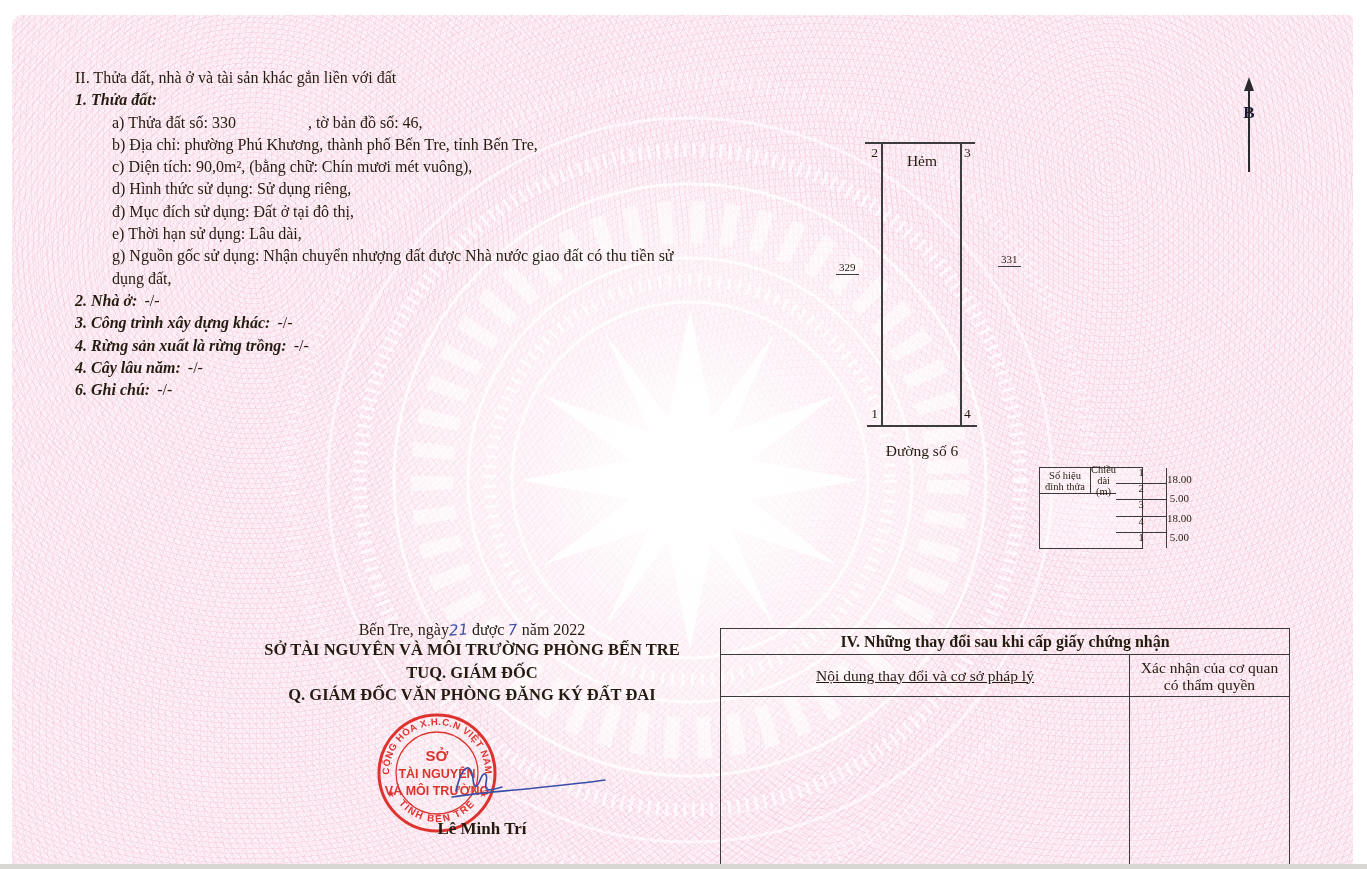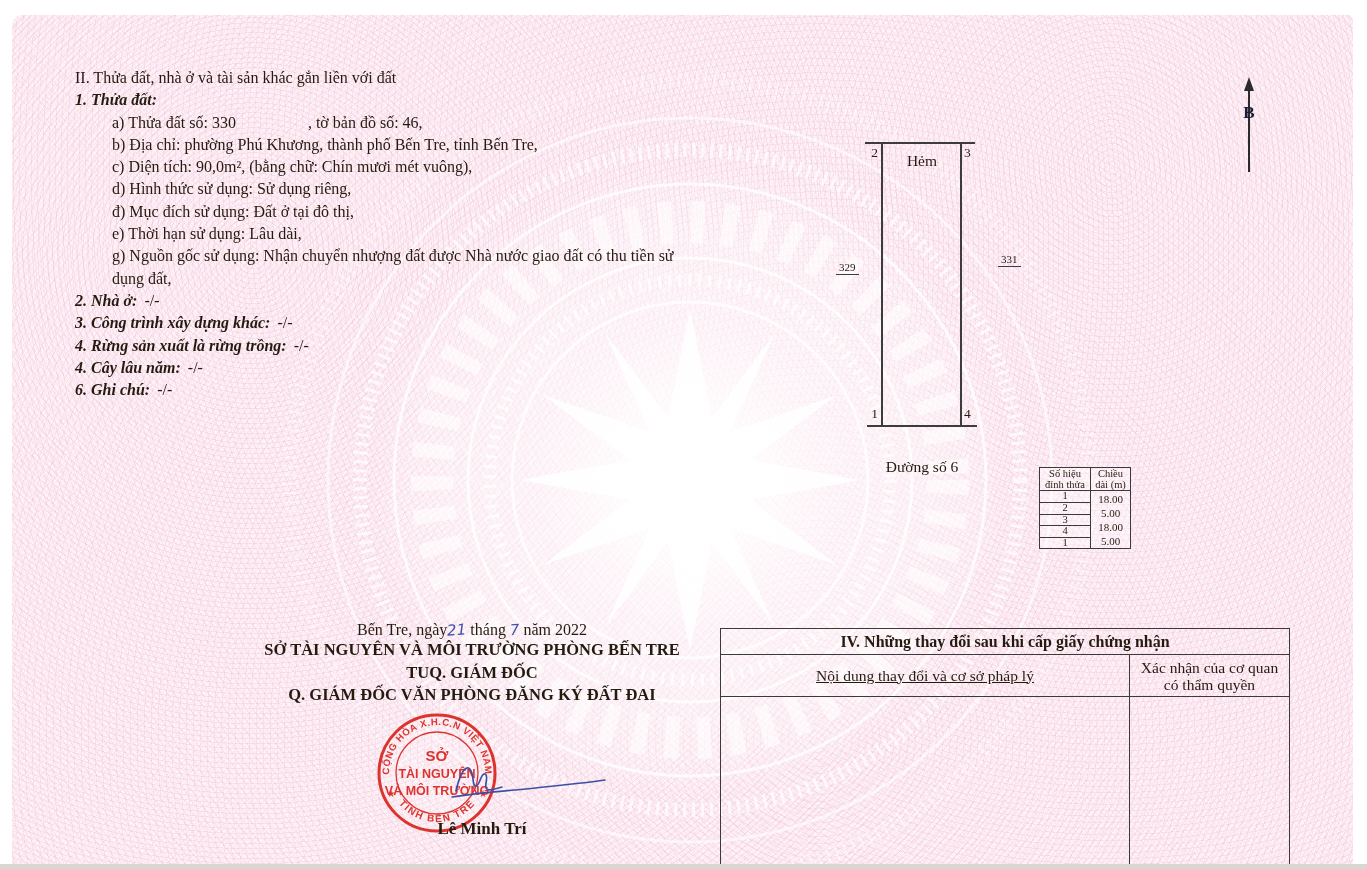--- a/index.html
+++ b/index.html
@@ -43,21 +43,21 @@
   .sec3-head { position:absolute; left:640px; top:56px; width:460px; text-align:center; font-size:16px; font-weight:bold; }
   .north { position:absolute; left:1222px; top:62px; width:30px; height:100px; }
   .north-b { position:absolute; left:1227px; top:88px; width:20px; text-align:center; font-size:17px; font-weight:bold; color:#1c1c34; }
 
   .diag-line { position:absolute; background:#3c3c3c; }
   .diag-label { position:absolute; font-size:15.5px; }
   .corner { position:absolute; font-size:13.5px; width:16px; }
   .parcel-no { position:absolute; font-size:11px; border-bottom:1px solid #3c3c3c; padding:0 3px 1px 3px; }
 
   
-  .vtable { position:absolute; left:1027px; top:452px; width:92px; height:82px; border:1.4px solid #3a3a3a; font-size:10.5px; display:flex; flex-direction:column; background:rgba(255,255,255,0.35); }
+  .vtable { position:absolute; left:1027px; top:452px; width:104px; height:82px; border:1.4px solid #3a3a3a; font-size:10.5px; display:flex; flex-direction:row; background:rgba(255,255,255,0.35); }
   .vtable .hdr { display:flex; height:26px; border-bottom:1.2px solid #3a3a3a; }
   .vtable .hdr > div { display:flex; align-items:center; justify-content:center; text-align:center; line-height:11px; }
   .vtable .c1 { width:51px; border-right:1.2px solid #3a3a3a; }
   .vtable .c2 { flex:1; }
   .vtable .body { flex:1; display:flex; }
   .vtable .vcol { width:51px; border-right:1.2px solid #3a3a3a; display:flex; flex-direction:column; }
   .vtable .vcol div { flex:1; text-align:center; line-height:10.8px; border-bottom:1px solid #3a3a3a; }
   .vtable .vcol div:last-child { border-bottom:none; }
   .vtable .lcol { flex:1; display:flex; flex-direction:column; justify-content:space-around; padding:1px 0; }
   .vtable .lcol div { text-align:center; font-size:11px; line-height:12px; }
@@ -133,21 +133,21 @@
   <div class="diag-line" style="left:853px; top:127px; width:110px; height:1.6px;"></div>
   <div class="diag-line" style="left:855px; top:410px; width:110px; height:1.6px;"></div>
   <div class="diag-line" style="left:869px; top:127px; width:1.6px; height:284px;"></div>
   <div class="diag-line" style="left:948px; top:127px; width:1.6px; height:284px;"></div>
   <div class="corner" style="left:850px; top:130px; text-align:right;">2</div>
   <div class="corner" style="left:952px; top:130px;">3</div>
   <div class="corner" style="left:850px; top:391px; text-align:right;">1</div>
   <div class="corner" style="left:952px; top:391px;">4</div>
   <div class="parcel-no" style="left:824px; top:246px;">329</div>
   <div class="parcel-no" style="left:986px; top:238px;">331</div>
-  <div class="diag-label" style="left:850px; top:427px; width:120px; text-align:center;margin-top:16px;">Đường số 6</div>
+  <div class="diag-label" style="left:850px; top:427px; width:120px; text-align:center;">Đường số 6</div>
 
   <div class="vtable">
     <div class="hdr">
       <div class="c1">Số hiệu đỉnh thửa</div>
       <div class="c2">Chiều dài (m)</div>
     </div>
     <div class="body">
       <div class="vcol">
         <div>1</div>
         <div>2</div>
@@ -160,21 +160,21 @@
         <div>5.00</div>
         <div>18.00</div>
         <div>5.00</div>
       </div>
     </div>
   </div>
 
   <div class="sigblock">
     <div class="date">
       <span>Bến Tre, ngày</span><span class="hand">21</span>
-      <span>tháng</span> <span class="hand">7</span>
+      <span>được</span> <span class="hand">7</span>
       <span>năm 2022</span>
     </div>
     <div class="org">SỞ TÀI NGUYÊN VÀ MÔI TRƯỜNG PHÒNG BẾN TRE</div>
     <div class="org">TUQ. GIÁM ĐỐC</div>
     <div class="org">Q. GIÁM ĐỐC VĂN PHÒNG ĐĂNG KÝ ĐẤT ĐAI</div>
   </div>
 
   <svg class="seal-svg" viewBox="-62 -62 124 124">
     <circle r="58" fill="rgba(255,255,255,0.15)" stroke="#dd332e" stroke-width="3"></circle>
     <circle r="41" fill="none" stroke="#dd332e" stroke-width="1.3"></circle>

